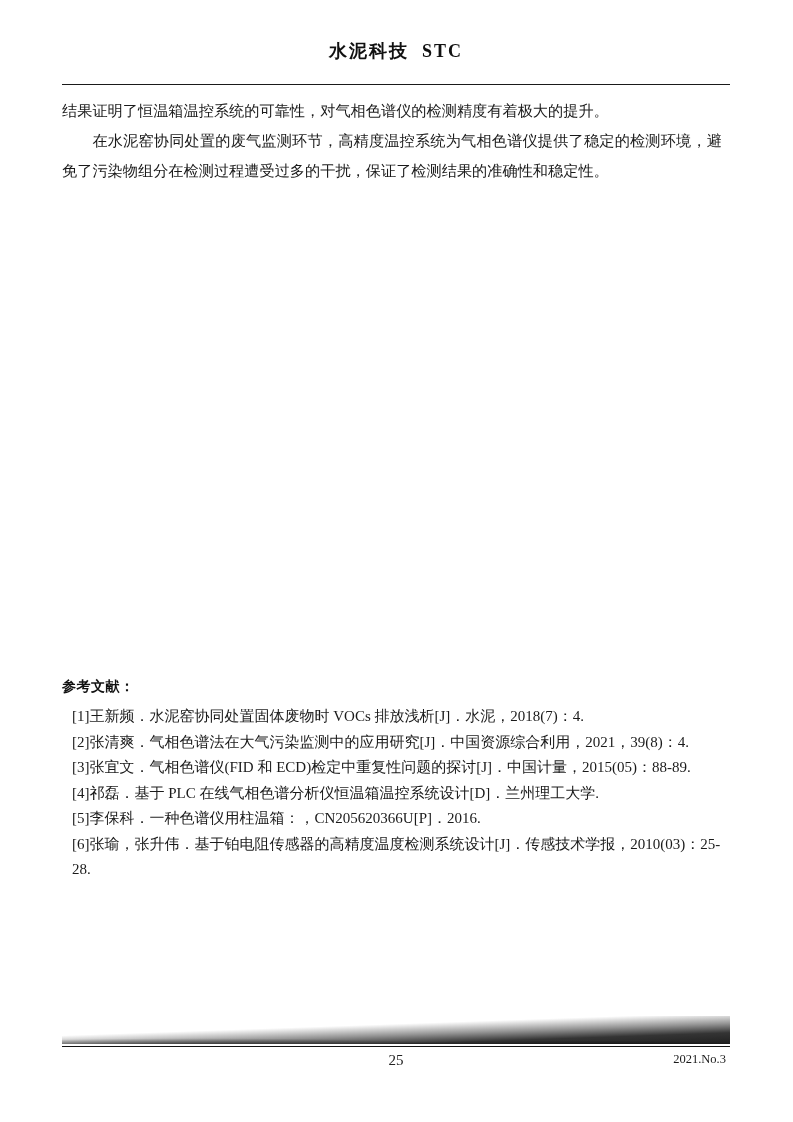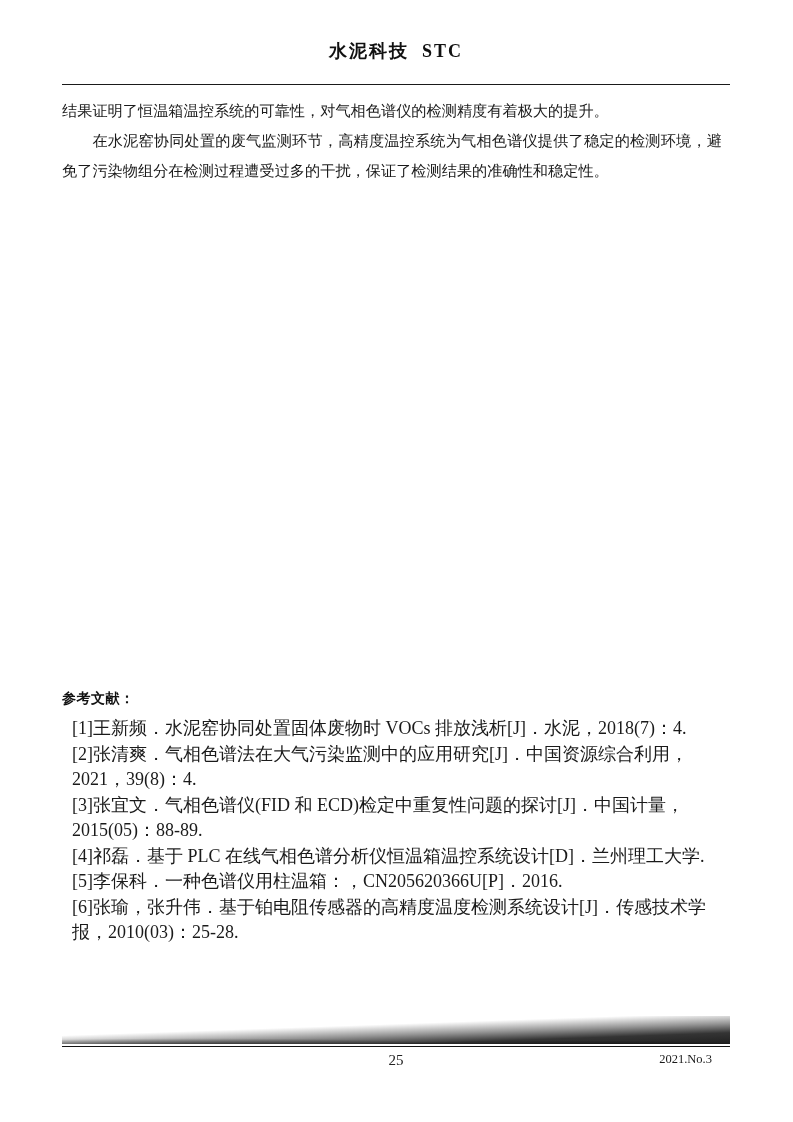--- a/index.html
+++ b/index.html
@@ -73,25 +73,25 @@
   .refs {
     position: absolute;
     left: 62px;
     top: 678px;
     width: 668px;
   }
   .refs-title {
     font-size: 14px;
     font-weight: bold;
     color: #111;
-    margin: 12px 0 8px 0;
+    margin: 0 0 8px 0;
     letter-spacing: 0.5px;
   }
   .ref-item {
-    font-size: 18px;
+    font-size: 15px;
     line-height: 25.5px;
     color: #1a1a1a;
     padding-left: 10px;
     white-space: pre-wrap;
     font-family: "Liberation Serif", "DejaVu Serif", serif;
   }
 
   
   .footer-smudge {
     position: absolute;
@@ -131,21 +131,21 @@
     position: absolute;
     left: 0;
     width: 668px;
     text-align: center;
     font-size: 15px;
     color: #222;
     font-family: "Liberation Serif", "DejaVu Serif", serif;
   }
   .issue-label {
     position: absolute;
-    right: 18px;
+    right: 4px;
     top: 0;
     font-size: 12.5px;
     color: #1a1a1a;
     font-family: "Liberation Serif", "DejaVu Serif", serif;
   }
 </style>
 </head>
 <body>
 
 <div class="page">

